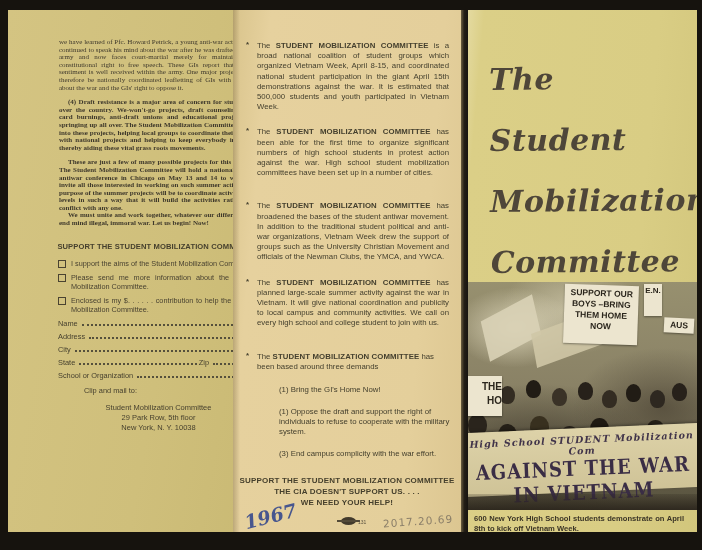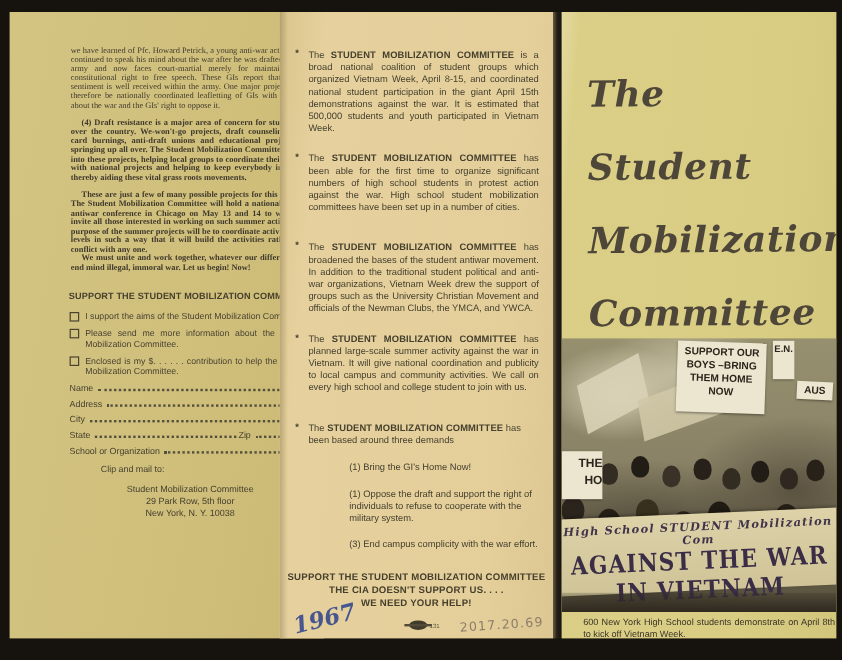--- a/index.html
+++ b/index.html
@@ -33,21 +33,21 @@
   
   .panel-mid{left:225px;width:228px;background:linear-gradient(95deg,#d9c48c 0%,#e6d19e 14%,#e4cf9b 78%,#dcc691 100%);}
   .panel-mid::before{content:"";position:absolute;left:0;top:0;bottom:0;width:7px;
     background:linear-gradient(90deg,rgba(110,92,52,.35),rgba(110,92,52,0));}
   .mp-body{padding:31px 12px 0 13px;font-size:7.8px;line-height:10.2px;color:#45402e;}
   .bullet{position:relative;padding-left:11px;text-align:justify;margin-bottom:15px;}
   .bullet .ast{position:absolute;left:0;top:-1px;font-weight:bold;}
   .bullet b{letter-spacing:.1px;}
   .bullet.last{margin-bottom:0;text-align:left;}
   .gap-lg{margin-bottom:23px;}
-  .demands{padding:13px 8px 0 58px;font-size:7.8px;line-height:10px;color:#45402e;}
+  .demands{padding:13px 8px 0 46px;font-size:7.8px;line-height:10px;color:#45402e;}
   .demand{margin-bottom:12px;}
   .mp-footer{margin-top:16px;text-align:center;font-size:8px;line-height:11px;
     font-weight:bold;color:#453f2c;letter-spacing:.2px;padding:0 6px;}
   .hand-year{position:absolute;left:11px;top:495px;font-family:"DejaVu Serif",serif;
     font-style:italic;font-size:19px;color:#47568e;transform:rotate(-14deg);font-weight:bold;}
   .union-bug{position:absolute;left:108px;top:505px;width:26px;height:12px;}
   .bug-oval{position:absolute;left:0;top:2px;width:15px;height:8px;border-radius:50%;background:#423a2c;}
   .bug-oval::before{content:"";position:absolute;left:-4px;top:3px;width:23px;height:2px;background:#534a38;}
   .bug-tail{position:absolute;left:17px;top:4px;font-size:5px;color:#5c5340;}
   .accession{position:absolute;left:150px;top:505px;font-size:10.5px;color:#8b7f69;
@@ -91,22 +91,22 @@
       122px 4px 0 0 #1f1a13,150px 12px 0 0 #332c22,178px 6px 0 0 #262017,202px 12px 0 0 #2e2820;}
   .banner{position:absolute;left:-6px;right:-6px;bottom:18px;height:64px;
     background:linear-gradient(180deg,#ddd2a8,#cfc397);transform:rotate(-2.5deg);
     color:#41344a;text-align:center;box-shadow:0 -1px 3px rgba(0,0,0,.35);}
   .banner-l1{margin-top:6px;font-size:9.5px;font-weight:bold;letter-spacing:1px;
     font-family:"DejaVu Serif",serif;font-style:italic;}
   .banner-l2{margin-top:3px;font-size:18px;font-weight:bold;letter-spacing:1px;
     font-family:"DejaVu Serif",serif;color:#3a2d45;transform:scaleY(1.15);}
   .photo-bottom{position:absolute;left:0;right:0;bottom:0;height:16px;
     background:linear-gradient(180deg,rgba(40,34,26,.2),rgba(40,34,26,.85));}
-  .caption{position:absolute;left:18px;top:504px;width:210px;font-size:7.6px;
-    line-height:9.6px;font-weight:normal;color:#3a3426;text-align:justify;}
+  .caption{position:absolute;left:6px;top:504px;width:210px;font-size:7.6px;
+    line-height:9.6px;font-weight:bold;color:#3a3426;text-align:justify;}
 </style>
 </head>
 <body>
 
 <div class="paper">
 
   <div class="panel panel-left">
     <div class="lp-body">
       <p>we have learned of Pfc. Howard Petrick, a young anti-war activist who continued to speak his mind about the war after he was drafted into the army and now faces court-martial merely for maintaining his constitutional right to free speech. These GIs report that antiwar sentiment is well received within the army. One major project would therefore be nationally coordinated leafletting of GIs with the facts about the war and the GIs' right to oppose it.</p>
       <p class="indent">(4) Draft resistance is a major area of concern for students all over the country. We-won't-go projects, draft counseling, draft card burnings, anti-draft unions and educational projects are springing up all over. The Student Mobilization Committee can tie into these projects, helping local groups to coordinate their actions with national projects and helping to keep everybody informed, thereby aiding these vital grass roots movements.</p>

